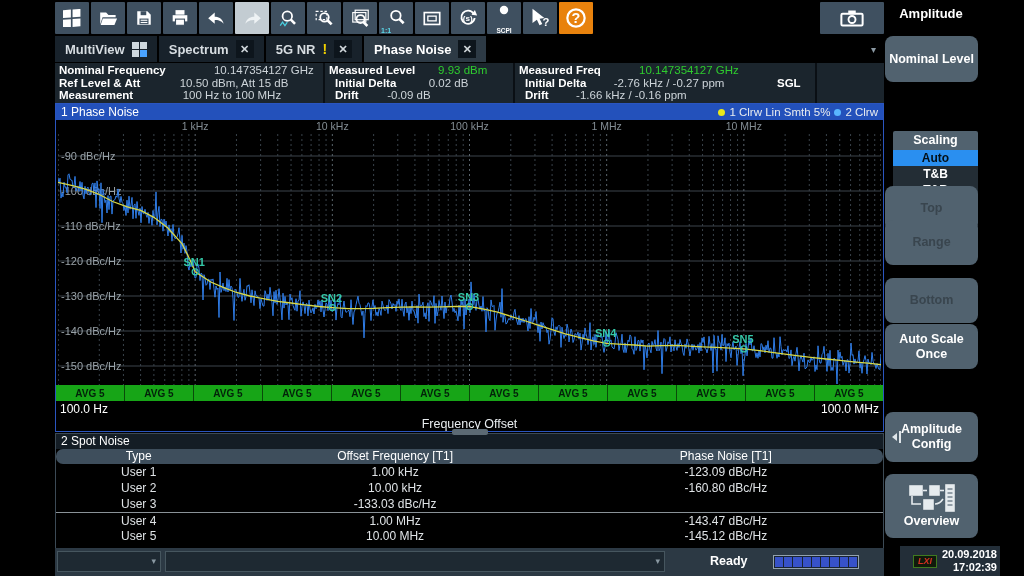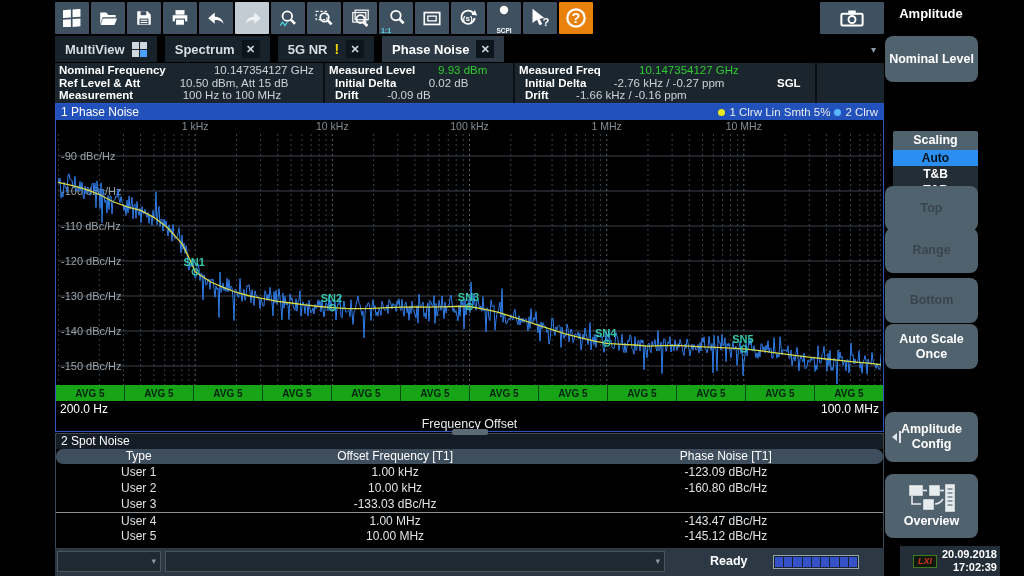--- a/index.html
+++ b/index.html
@@ -13,21 +13,21 @@
   .toolbar { position:absolute; left:0; top:2px; width:829px; height:32px; display:flex; gap:2px; }
   .tbtn { width:34px; height:32px; background:#3f5060; border-radius:1px; display:flex;
     align-items:center; justify-content:center; position:relative; }
   .tbtn.light { background:#c3ccd2; }
   .tbtn.orange { background:#e8820d; }
   .tbtn .sub { position:absolute; left:2px; bottom:0px; font-size:7px; font-weight:bold; color:#5ad7e8; }
   .tbtn .sub2 { position:absolute; left:50%; transform:translateX(-50%); bottom:0px; font-size:6.5px; font-weight:bold; color:#fff; }
   .tbtn-camera { width:64px; margin-left:auto; }
 
   
-  .tabbar { position:absolute; left:0; top:36px; width:829px; height:26px; background:#000; display:flex; gap:8px; }
+  .tabbar { position:absolute; left:0; top:36px; width:829px; height:26px; background:#000; display:flex; gap:2px; }
   .tab { height:26px; background:#18222b; color:#d7dde1; display:flex; align-items:center;
     gap:7px; padding:0 10px; font-size:13px; font-weight:bold; }
   .tab.active { background:#2d3a45; color:#fff; }
   .tab .close { width:18px; height:18px; background:#0d151c; color:#cfd6da; font-size:11px;
     display:flex; align-items:center; justify-content:center; font-weight:bold; }
   .tab .warn { color:#f0d000; font-size:14px; font-weight:bold; }
   .mv-icon { display:inline-grid; grid-template-columns:7px 7px; grid-template-rows:7px 7px; gap:1px; }
   .mv-icon i { background:#cfd8de; }
   .mv-icon i:nth-child(4) { background:#4aa3ff; }
   .tab-overflow { margin-left:auto; color:#8a98a2; font-size:10px; align-self:center; padding-right:8px; }
@@ -93,21 +93,21 @@
 
   
   .sk-header { position:absolute; left:0; top:6px; width:94px; text-align:center; color:#fff;
     font-weight:bold; font-size:13px; }
   .softkey { position:absolute; left:1px; width:93px; background:#51626f; border-radius:8px;
     color:#fff; font-weight:bold; font-size:12.5px; display:flex; align-items:center;
     justify-content:center; text-align:center; line-height:15px; padding:2px; }
   .softkey.disabled { color:#39454e; }
   .sk-nominal { top:36px; height:46px; }
   .sk-top { top:186px; height:45px; }
-  .sk-range { top:228px; height:45px; }
+  .sk-range { top:220px; height:45px; }
   .sk-bottom { top:278px; height:45px; }
   .sk-autoscale { top:324px; height:45px; }
   .sk-ampconfig { top:412px; height:50px; }
   .sk-overview { top:474px; height:64px; flex-direction:column; gap:2px; }
   .scaling-group { position:absolute; left:1px; top:131px; width:93px;padding-left:8px; }
   .scaling-title { background:#51626f; color:#fff; font-weight:bold; font-size:12.5px;
     text-align:center; height:19px; line-height:19px; border-radius:2px 2px 0 0; }
   .scaling-opts { display:grid; grid-template-columns:1fr; background:#232d35; }
   .scaling-opts div { color:#fff; font-weight:bold; font-size:12px; text-align:center;
     height:16px; line-height:16px; }
@@ -423,21 +423,21 @@
           <div class="avg-seg">AVG 5</div>
           <div class="avg-seg">AVG 5</div>
           <div class="avg-seg">AVG 5</div>
           <div class="avg-seg">AVG 5</div>
           <div class="avg-seg">AVG 5</div>
           <div class="avg-seg">AVG 5</div>
           <div class="avg-seg">AVG 5</div>
           <div class="avg-seg">AVG 5</div>
         </div>
       <div class="axisrow">
-        <span>200.0 Hz</span>
+        <span>100.0 Hz</span>
         <span>100.0 MHz</span>
       </div>
       <div class="xaxistitle">Frequency Offset</div>
       <div class="splitter"></div>
     </div>
 
     <div id="win2">
       <div class="w2head">2 Spot Noise</div>
       <div class="thead">
         <div>Type</div>

